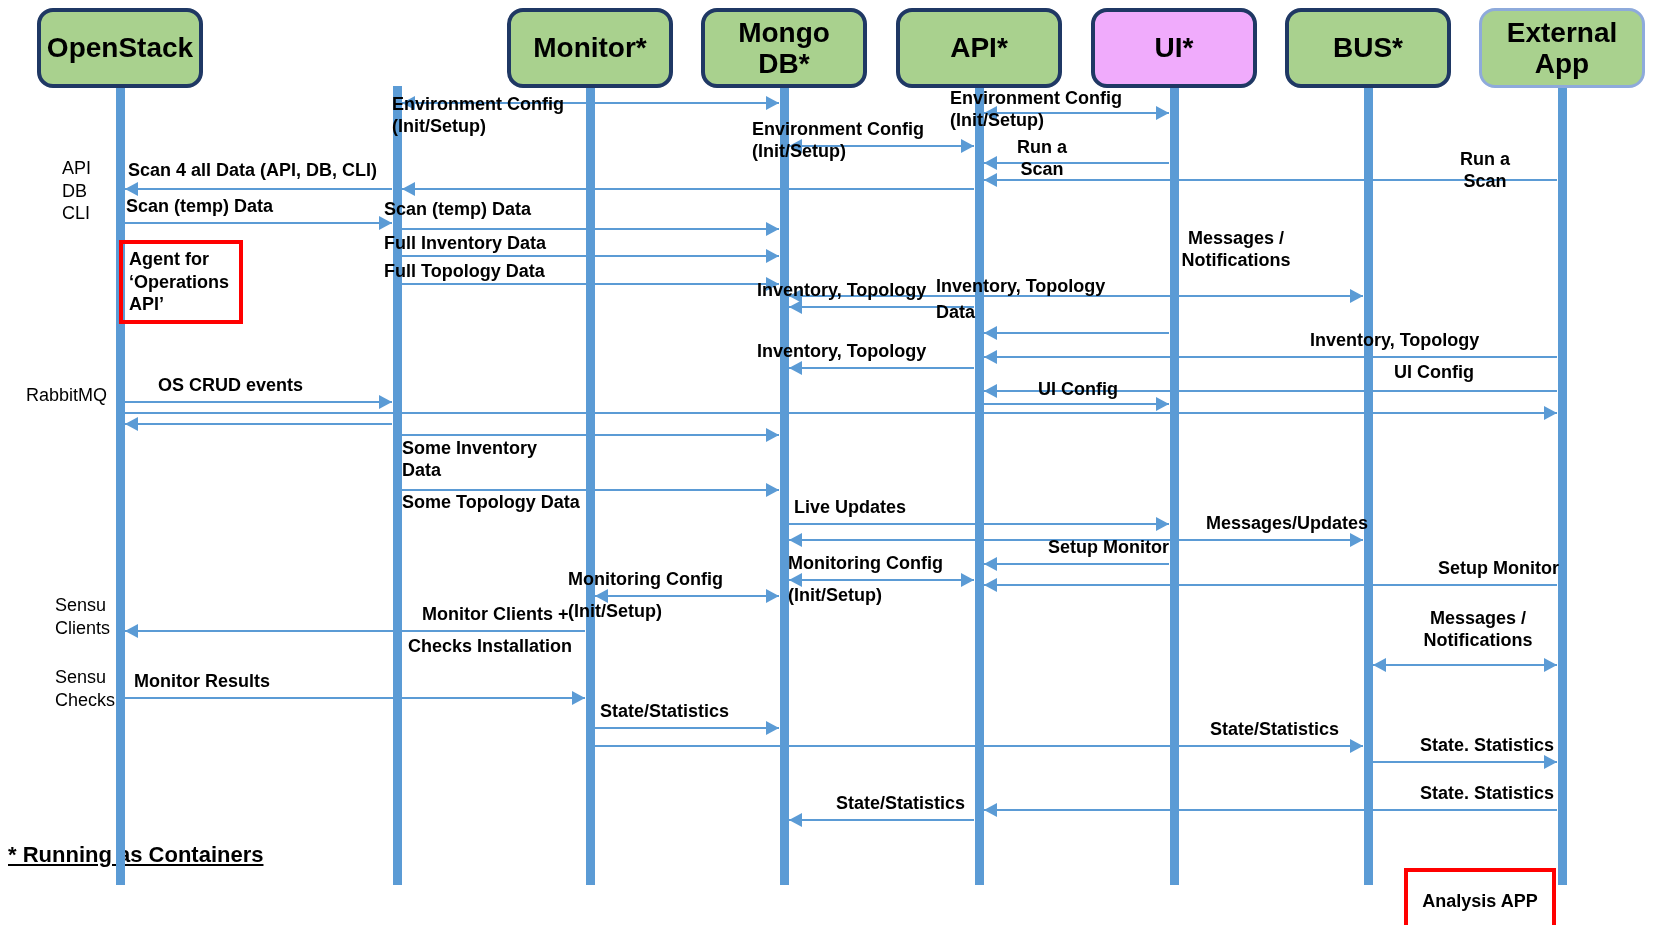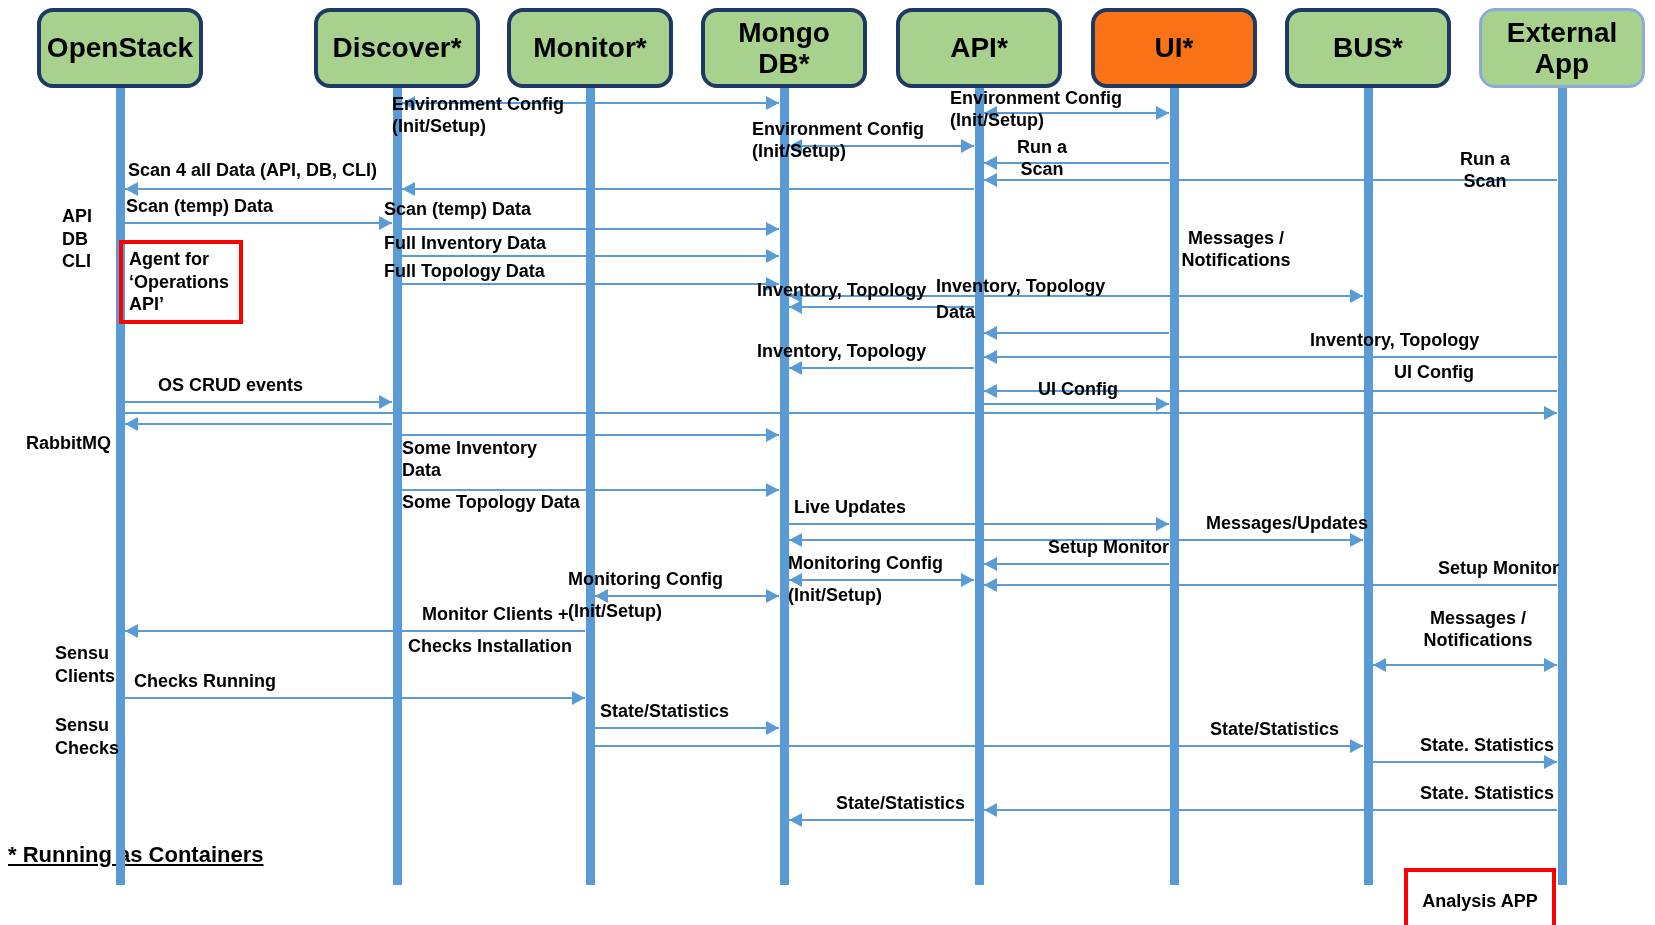--- a/index.html
+++ b/index.html
@@ -5,21 +5,21 @@
   html,body{margin:0;padding:0;background:#ffffff;}
   #stage{position:relative;width:1655px;height:925px;background:#ffffff;overflow:hidden;
          font-family:"Liberation Sans",sans-serif;}
   .actor-box{position:absolute;box-sizing:border-box;display:flex;align-items:center;justify-content:center;
          text-align:center;font-weight:bold;font-size:28px;line-height:1.12;color:#000;
          border-radius:16px;}
   .lifeline{position:absolute;width:9px;}
   .msg-line{position:absolute;height:0;border-top:2px solid;}
   .head{position:absolute;width:0;height:0;border-top:7px solid transparent;border-bottom:7px solid transparent;}
   .msg-label{position:absolute;font-weight:bold;font-size:18px;line-height:1.2;color:#000;white-space:pre-line;}
-  .margin-note{position:absolute;font-weight:bold;font-size:18px;line-height:1.25;color:#000;white-space:pre-line;margin-top:48px;}
+  .margin-note{position:absolute;font-weight:normal;font-size:18px;line-height:1.25;color:#000;white-space:pre-line;}
   .callout{position:absolute;box-sizing:border-box;border:4px solid;display:flex;align-items:center;
          font-weight:bold;font-size:18px;line-height:1.25;color:#000;white-space:pre-line;padding:4px 6px;}
   .footer{position:absolute;font-weight:bold;font-size:22px;color:#000;text-decoration:underline;}
 </style>
 </head>
 <body>
 
 <div id="stage">
   <div class="footer" style="left:8px;top:842px;">* Running as Containers</div>
 <div class="lifeline" style="left: 115.5px; top: 86px; height: 799px; background: rgb(91, 155, 213);"></div>
@@ -135,43 +135,42 @@
     <div class="head" style="left: 125px; top: 624px; border-right: 13px solid rgb(91, 155, 213);"></div>
     <div class="msg-label" style="left: 406px; top: 604px; margin-left: 16px;">Monitor Clients +</div>
     <div class="msg-label" style="left: 408px; top: 636px;">Checks Installation</div>
     <div class="msg-line" style="left: 1373px; top: 664px; width: 184px; border-top-color: rgb(91, 155, 213);"></div>
     <div class="head" style="left: 1373px; top: 658px; border-right: 13px solid rgb(91, 155, 213);"></div>
     <div class="head" style="left: 1544px; top: 658px; border-left: 13px solid rgb(91, 155, 213);"></div>
     <div class="msg-label" style="left: 1408px; top: 608px; width: 140px; text-align: center;">Messages /
 Notifications</div>
     <div class="msg-line" style="left: 125px; top: 697px; width: 460px; border-top-color: rgb(91, 155, 213);"></div>
     <div class="head" style="left: 572px; top: 691px; border-left: 13px solid rgb(91, 155, 213);"></div>
-    <div class="msg-label" style="left: 134px; top: 671px;">Checks Running</div>
+    <div class="msg-label" style="left: 134px; top: 671px;">Monitor Results</div>
     <div class="msg-line" style="left: 595px; top: 727px; width: 184px; border-top-color: rgb(91, 155, 213);"></div>
     <div class="head" style="left: 766px; top: 721px; border-left: 13px solid rgb(91, 155, 213);"></div>
     <div class="msg-label" style="left: 600px; top: 701px;">State/Statistics</div>
     <div class="msg-line" style="left: 595px; top: 745px; width: 768px; border-top-color: rgb(91, 155, 213);"></div>
     <div class="head" style="left: 1350px; top: 739px; border-left: 13px solid rgb(91, 155, 213);"></div>
     <div class="msg-label" style="left: 1210px; top: 719px;">State/Statistics</div>
     <div class="msg-line" style="left: 1373px; top: 761px; width: 184px; border-top-color: rgb(91, 155, 213);"></div>
     <div class="head" style="left: 1544px; top: 755px; border-left: 13px solid rgb(91, 155, 213);"></div>
     <div class="msg-label" style="left: 1420px; top: 735px;">State. Statistics</div>
     <div class="msg-line" style="left: 984px; top: 809px; width: 573px; border-top-color: rgb(91, 155, 213);"></div>
     <div class="head" style="left: 984px; top: 803px; border-right: 13px solid rgb(91, 155, 213);"></div>
     <div class="msg-label" style="left: 1420px; top: 783px;">State. Statistics</div>
     <div class="msg-line" style="left: 789px; top: 819px; width: 185px; border-top-color: rgb(91, 155, 213);"></div>
     <div class="head" style="left: 789px; top: 813px; border-right: 13px solid rgb(91, 155, 213);"></div>
     <div class="msg-label" style="left: 836px; top: 793px;">State/Statistics</div>
     <div class="actor-box" style="left: 37px; top: 8px; width: 166px; height: 80px; background: rgb(169, 209, 142); white-space: pre-line; border: 4px solid rgb(31, 56, 100);">OpenStack</div>
-    <div class="actor-box" style="left: 314px; top: 8px; width: 166px; height: 80px; background: rgb(169, 209, 142); white-space: pre-line; border: 4px solid rgb(31, 56, 100);">Discover*</div>
     <div class="actor-box" style="left: 507px; top: 8px; width: 166px; height: 80px; background: rgb(169, 209, 142); white-space: pre-line; border: 4px solid rgb(31, 56, 100);">Monitor*</div>
     <div class="actor-box" style="left: 701px; top: 8px; width: 166px; height: 80px; background: rgb(169, 209, 142); white-space: pre-line; border: 4px solid rgb(31, 56, 100);">Mongo
 DB*</div>
     <div class="actor-box" style="left: 896px; top: 8px; width: 166px; height: 80px; background: rgb(169, 209, 142); white-space: pre-line; border: 4px solid rgb(31, 56, 100);">API*</div>
-    <div class="actor-box" style="left: 1091px; top: 8px; width: 166px; height: 80px; background: #f97316; white-space: pre-line; border: 4px solid rgb(31, 56, 100);">UI*</div>
+    <div class="actor-box" style="left: 1091px; top: 8px; width: 166px; height: 80px; background: #f0abfc; white-space: pre-line; border: 4px solid rgb(31, 56, 100);">UI*</div>
     <div class="actor-box" style="left: 1285px; top: 8px; width: 166px; height: 80px; background: rgb(169, 209, 142); white-space: pre-line; border: 4px solid rgb(31, 56, 100);">BUS*</div>
     <div class="actor-box" style="left: 1479px; top: 8px; width: 166px; height: 80px; background: rgb(169, 209, 142); white-space: pre-line; border: 3px solid rgb(142, 170, 219);">External
 App</div>
     <div class="margin-note" style="left: 62px; top: 157px;">API
 DB
 CLI</div>
     <div class="margin-note" style="left: 26px; top: 384px;">RabbitMQ</div>
     <div class="margin-note" style="left: 55px; top: 594px;">Sensu
 Clients</div>
     <div class="margin-note" style="left: 55px; top: 666px;">Sensu

